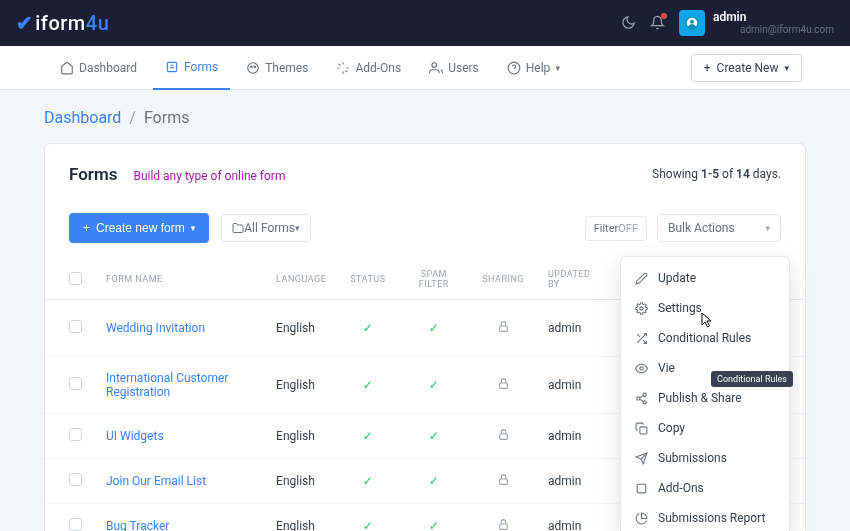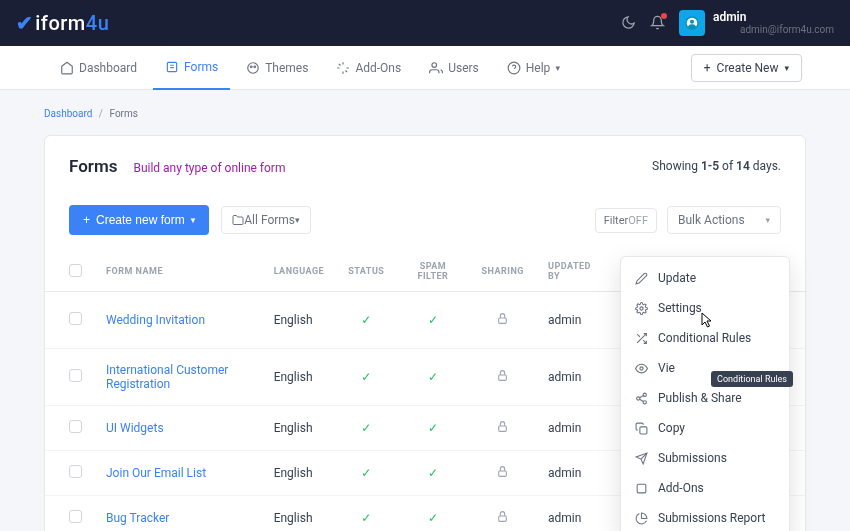--- a/index.html
+++ b/index.html
@@ -17,41 +17,41 @@
 .user-info { display: flex; flex-direction: column; line-height: 1.2; }
 .user-name { color: #fff; font-size: 12px; font-weight: 600; }
 .user-email { color: #6b7280; font-size: 10px; margin-left: 27px; }
 .navbar { background: #fff; height: 44px; display: flex; align-items: center; padding: 0 48px; border-bottom: 1px solid #e5e7eb; justify-content: space-between; }
 .nav-left { display: flex; align-items: center; gap: 4px; }
 .nav-item { display: flex; align-items: center; gap: 5px; padding: 0 12px; height: 44px; color: #6b7280; cursor: pointer; font-size: 12px; }
 .nav-item.active { color: #3b82f6; border-bottom: 2px solid #3b82f6; }
 .nav-item svg { width: 14px; height: 14px; }
 .create-new { border: 1px solid #d1d5db; border-radius: 4px; padding: 6px 12px; display: flex; align-items: center; gap: 6px; cursor: pointer; font-size: 12px; color: #374151; }
 .container { padding: 18px 44px; }
-.breadcrumb { font-size: 10px; margin-bottom: 16px; }
+.breadcrumb { font-size: 16px; margin-bottom: 16px; }
 .breadcrumb a { color: #3b82f6; text-decoration: none; }
 .breadcrumb .sep { color: #9ca3af; margin: 0 4px; }
 .breadcrumb .current { color: #6b7280; }
 .card { background: #fff; border-radius: 6px; border: 1px solid #e5e7eb; }
 .card-header { display: flex; align-items: center; justify-content: space-between; padding: 20px 24px; border-bottom: 1px solid transparent; }
 .card-title-group { display: flex; align-items: baseline; gap: 16px; }
 .card-title { font-size: 17px; font-weight: 600; color: #1f2937; }
 .card-subtitle { font-size: 12px; color: #a21caf; }
 .showing { font-size: 12px; color: #374151; }
 .showing b { font-weight: 600; }
 .toolbar { display: flex; align-items: center; justify-content: space-between; padding: 8px 24px 16px; }
 .toolbar-left { display: flex; align-items: center; gap: 12px; }
 .btn-primary { background: #3b82f6; color: #fff; border: none; border-radius: 4px; padding: 8px 14px; display: flex; align-items: center; gap: 6px; cursor: pointer; font-size: 12px; font-weight: 500; }
 .all-forms { display: flex; align-items: center; color: #6b7280; font-size: 12px; cursor: pointer; border: 1px solid #e5e7eb; border-radius: 4px; padding: 6px 10px; }
 .toolbar-right { display: flex; align-items: center; gap: 10px; }
 .filter-box { border: 1px solid #e5e7eb; border-radius: 4px; padding: 5px 8px; font-size: 11px; color: #6b7280; display: flex; }
 .filter-off { color: #9ca3af; }
-.bulk-select { border: 1px solid #e5e7eb; border-radius: 4px; padding: 6px 10px; font-size: 12px; color: #6b7280; width: 114px; display: flex; justify-content: space-between; align-items: center; cursor: pointer; }
+.bulk-select { border: 1px solid #e5e7eb; border-radius: 4px; padding: 6px 10px; font-size: 12px; color: #6b7280; width: 124px; display: flex; justify-content: space-between; align-items: center; cursor: pointer; }
 table { width: 100%; border-collapse: collapse; }
-thead th { text-align: left; font-size: 9px; font-weight: 700; letter-spacing: 0.5px; color: #9ca3af; text-transform: uppercase; padding: 10px 12px; border-bottom: 1px solid #e5e7eb; }
+thead th { text-align: left; font-size: 9px; font-weight: 400; letter-spacing: 0.5px; color: #9ca3af; text-transform: uppercase; padding: 10px 12px; border-bottom: 1px solid #e5e7eb; }
 thead th:first-child, tbody td:first-child { padding-left: 24px; width: 40px; }
 thead th:last-child, tbody td:last-child { padding-right: 24px; text-align: right; }
 tbody td { padding: 14px 12px; border-bottom: 1px solid #f3f4f6; font-size: 12px; color: #374151; vertical-align: middle; }
 tbody tr:last-child td { border-bottom: none; }
 .form-link { color: #3b82f6; text-decoration: none; }
 .check-icon { color: #22c55e; }
 .lock-icon { color: #9ca3af; }
 .chk { width: 13px; height: 13px; border: 1.5px solid #d1d5db; border-radius: 3px; display: inline-block; cursor: pointer; }
 .actions-btn { background: #3b82f6; color: #fff; border: none; border-radius: 4px; padding: 6px 10px; font-size: 11px; display: inline-flex; align-items: center; gap: 4px; cursor: pointer; }
 .center-col { text-align: center; }

